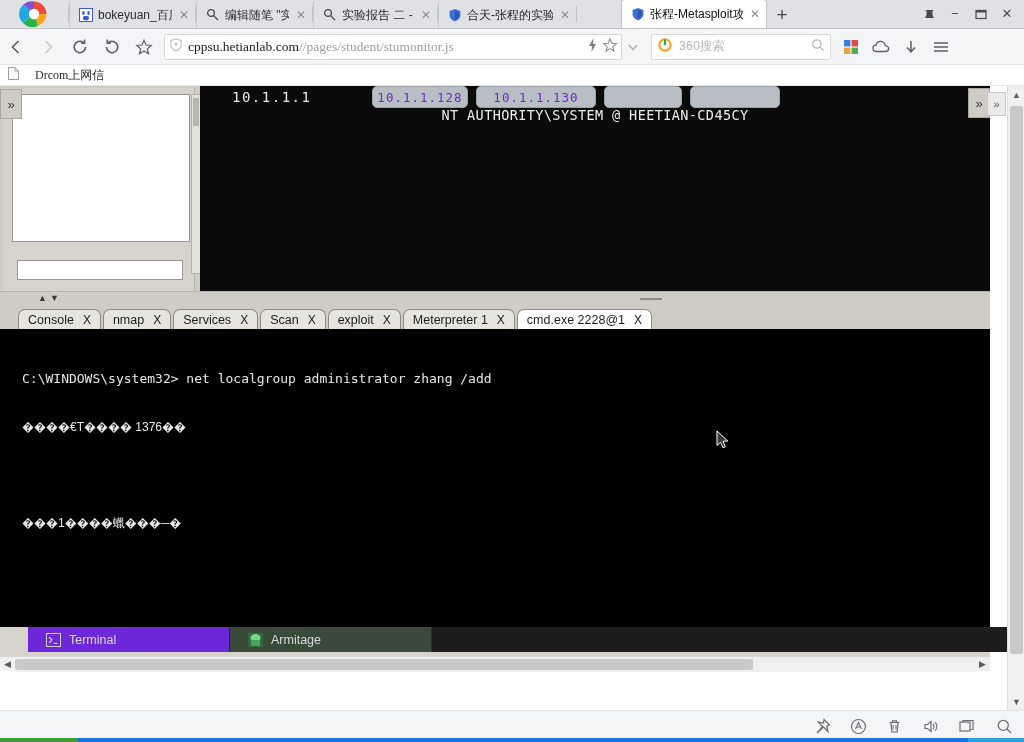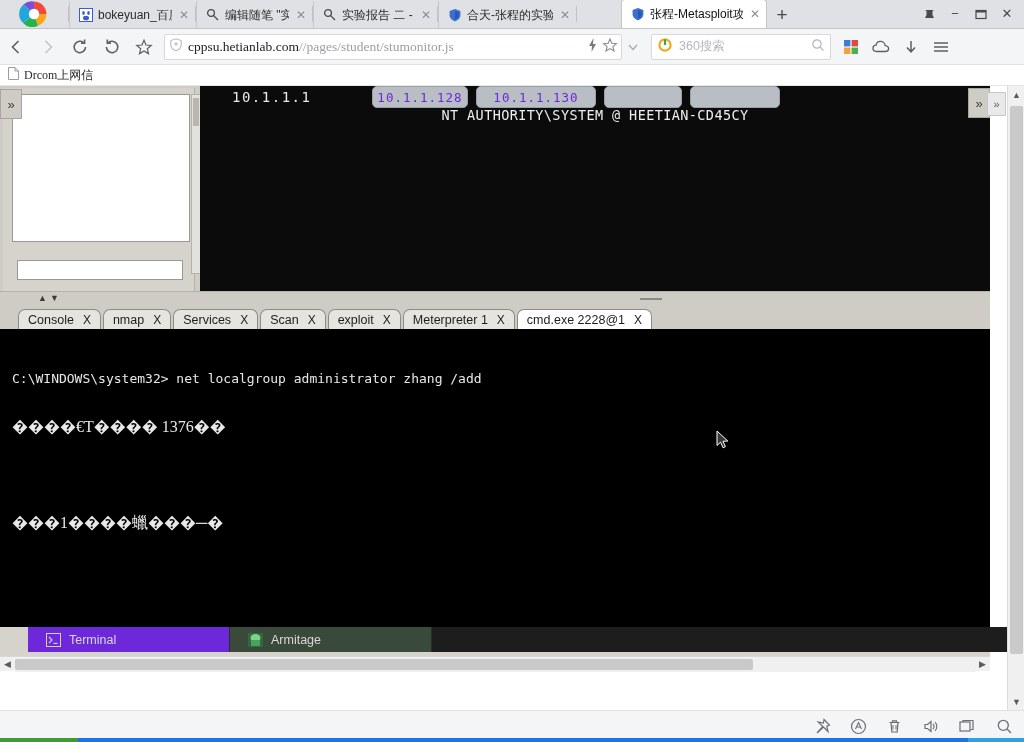--- a/index.html
+++ b/index.html
@@ -75,21 +75,21 @@
     flex: 0 0 auto; width: 180px; height: 26px; margin-left: 7px;
     background:#fff; border:1px solid #d6d8db; border-radius:2px;
     display:flex; align-items:center; padding: 4px 5px; gap:6px;
   }
   .search-ph { font-size: 12.5px; color:#b4b7bb; flex:1 1 auto; }
   .right-icons { display:flex; align-items:center; gap: 2px; margin-left: 6px; }
   .rbtn { width: 28px; height:28px; display:flex; align-items:center; justify-content:center; }
 
   .bookmarks {
     position:absolute; left:0; top:65px; width:1024px; height:21px;
-    background:#fff; display:flex; align-items:center; padding-left:8px; gap:5px;
+    background:#fff; display:flex; align-items:center; padding-left:8px; gap:16px;
     border-bottom: 1px solid #e6e7e9;
   }
   .bm-label { font-size: 12px; color:#2b2b2b; font-family:"Liberation Serif", serif; }
 
   
   .page {
     position:absolute; left:0; top:86px; width:1024px; height: 624px;
     background:#ffffff; overflow:hidden;
   }
   .vm {
@@ -173,23 +173,23 @@
     font-family:"Liberation Sans", sans-serif;
   }
   .ctab.active { background:#ffffff; }
   .ctab .x { font-size: 12px; color:#1d1d1d; }
 
   
   .terminal {
     position:absolute; left:0; top: 243px; width:990px; height:298px;
     background:#000; color:#e8e8e8;
     font-family:"DejaVu Sans Mono", monospace; font-size:13px; line-height:16px;
-    padding: 10px 12px; overflow:hidden; white-space:pre;
-  }
-  .mojibake { font-family:Liberation Serif, serif; font-size:16px; letter-spacing:0px; }
+    padding: 10px 22px; overflow:hidden; white-space:pre;
+  }
+  .mojibake { font-family:Liberation Sans, sans-serif; font-size:12px; letter-spacing:0px; }
 
   
   .taskbar {
     position:absolute; left:0; top:541px; width:990px; height:25px;
     background:#6d28d9; display:flex; align-items:center;margin-left:28px;
   }
   .task {
     height:25px; width:202px; display:flex; align-items:center; gap:8px;
     padding-left:18px; color:#d8d8d8; font-size:12.5px;
     border-right:1px solid #2a2a2a;

